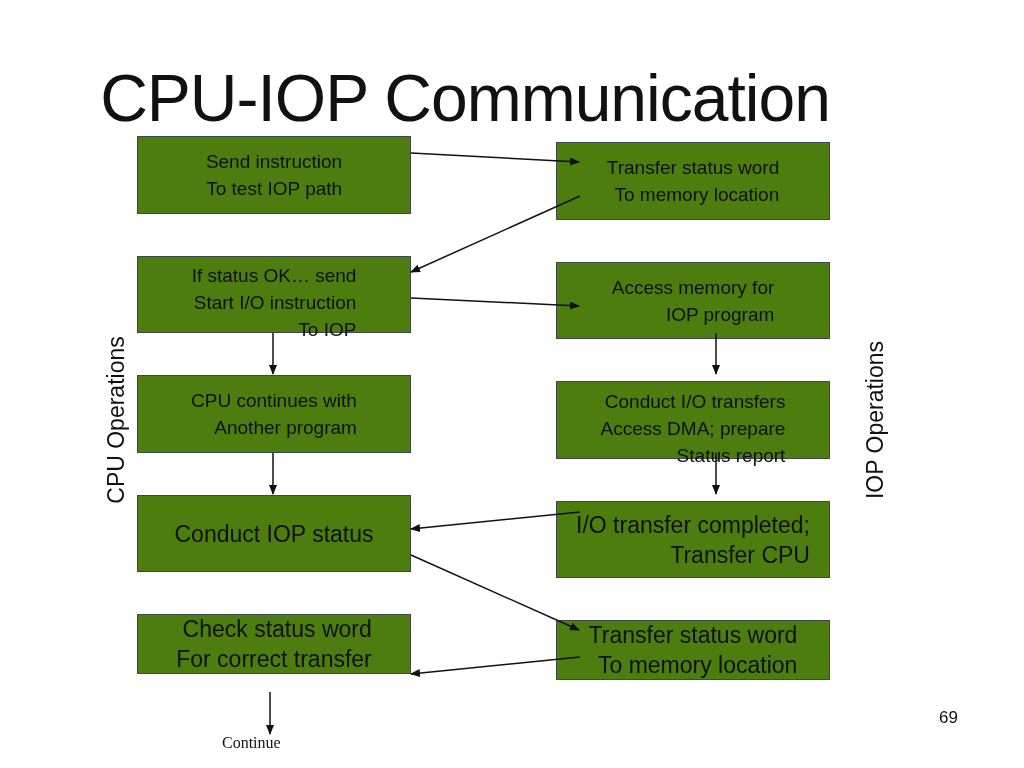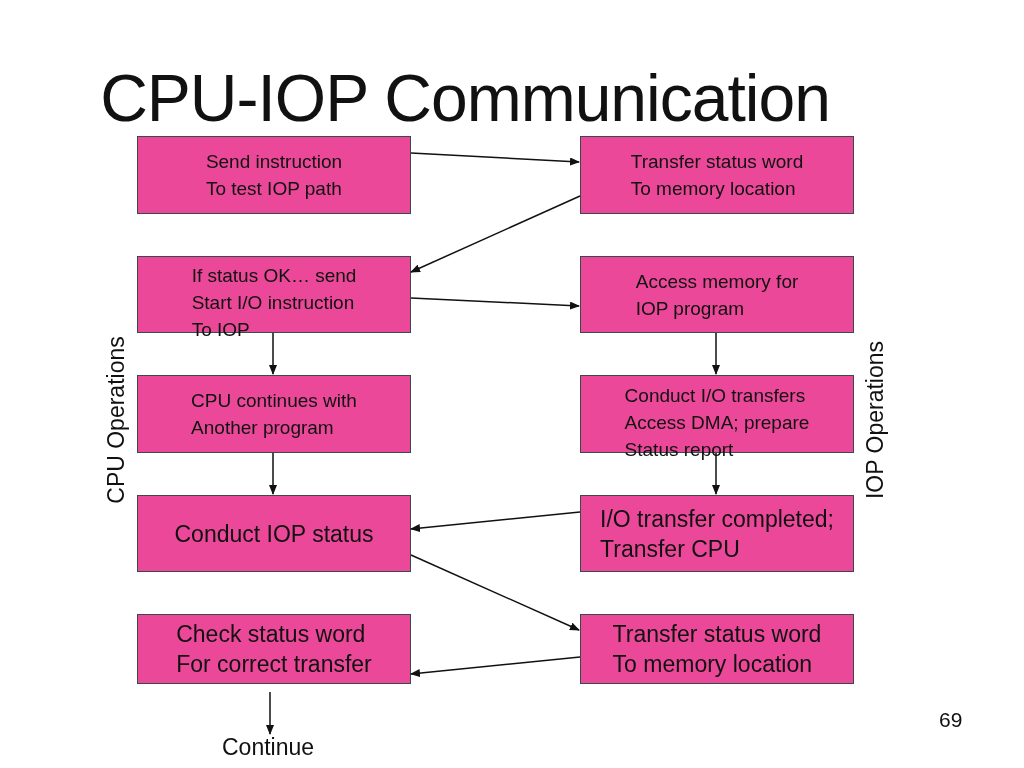--- a/index.html
+++ b/index.html
@@ -1,37 +1,37 @@
 <!DOCTYPE html>
 <html><head>
   <meta charset="utf-8">
   <style>
     html, body { margin: 0; padding: 0; background: #ffffff; }
     body { width: 1024px; height: 768px; position: relative; overflow: hidden;
            font-family: "Liberation Sans", sans-serif; color: #111; }
     .title { position: absolute; left: 0; top: 56px; width: 930px; text-align: center;
              font-size: 66px; line-height: 84px; letter-spacing: -1px; }
-    .box { position: absolute; background: #ec4899; border: 1.5px solid #3a4a4c;
+    .box { position: absolute; background: #4d7c0f; border: 1.5px solid #3a4a4c;
            box-sizing: border-box; display: flex; align-items: center; justify-content: center;
-           text-align: left; white-space: pre-line; }
+           text-align: right; white-space: pre-line; }
     .box.small { font-size: 19px; line-height: 27px; }
     .box.large { font-size: 23px; line-height: 30px; }
     .box.tight { line-height: 27px; padding-top: 16px; }
     .col-l { left: 137px; width: 274px; }
-    .col-r { left: 580px; width: 274px; }
+    .col-r { left: 556px; width: 274px; margin-top: 6px; }
     .r1 { top: 136px; height: 78px; }
     .r2 { top: 256px; height: 77px; }
     .r3 { top: 375px; height: 78px; }
     .r4 { top: 495px; height: 77px; }
-    .r5 { top: 614px; height: 70px; }
+    .r5 { top: 614px; height: 60px; }
     .side-label { position: absolute; font-size: 23px; white-space: nowrap; transform-origin: center; }
     .cpu-label { left: 116px; top: 420px; transform: translate(-50%, -50%) rotate(-90deg); }
     .iop-label { left: 875px; top: 420px; transform: translate(-50%, -50%) rotate(-90deg); }
-    .continue { position: absolute; left: 222px; top: 734px; font-size: 23px; }
-    .page-num { position: absolute; left: 939px; top: 708px; font-size: 21px; }
+    .continue { position: absolute; left: 222px; top: 734px; font-size: 16px; font-family: Liberation Serif, serif; }
+    .page-num { position: absolute; left: 939px; top: 708px; font-size: 17px; }
     svg.arrows { position: absolute; left: 0; top: 0; }
   </style>
 </head>
 <body>
 
 <div class="title">CPU-IOP Communication</div>
 
 <div class="side-label cpu-label">CPU Operations</div>
 <div class="side-label iop-label">IOP Operations</div>
 

